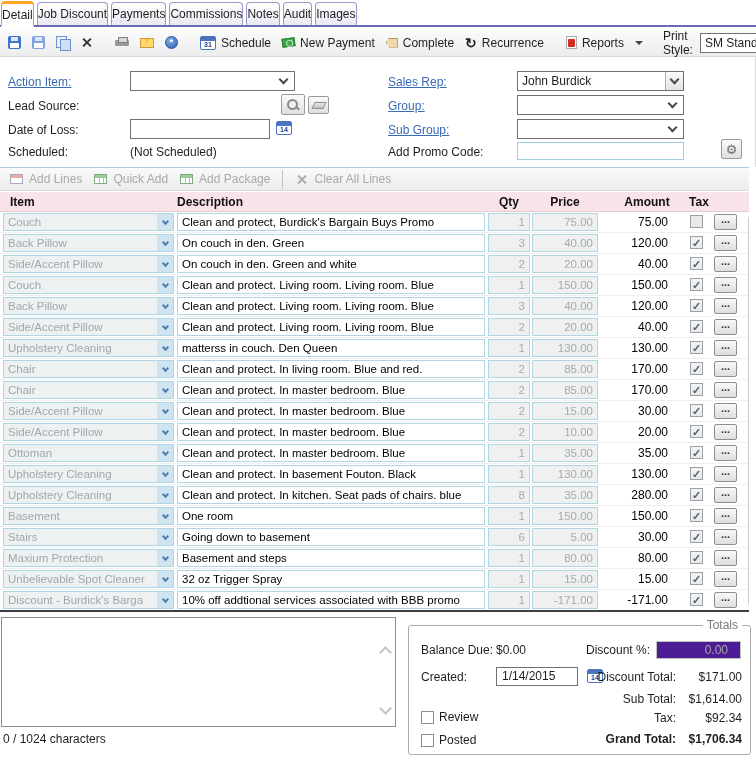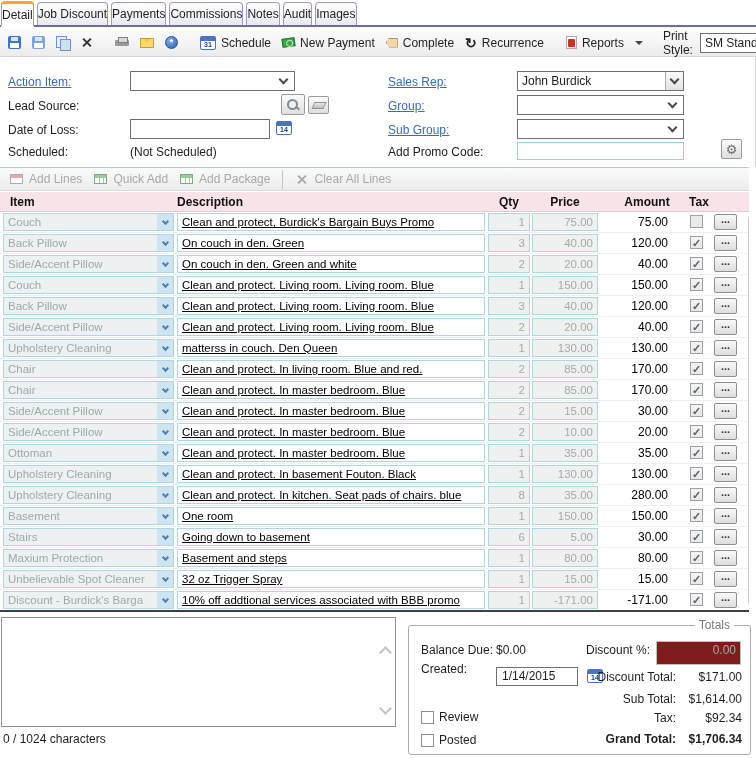--- a/index.html
+++ b/index.html
@@ -93,46 +93,46 @@
               font-weight:bold; color:#111; }
   #gridhead span { position:absolute; top:3px; }
   #gridbody { position:absolute; left:0; top:212px; width:749px; height:398px; border-right:1px solid #C9C9C9;border-radius:8px; }
   .trow { position:relative; width:100%; height:21px; border-bottom:1px solid #EFEFEF; background:#fff; }
   .item-select { position:absolute; left:3px; top:1px; width:171px; height:18px; border:1px solid #AFD7E3;
                  display:flex; background:#EDF1F1; cursor:pointer; }
   .item-text { flex:1; overflow:hidden; white-space:nowrap; color:#9EA8AB; font-size:11.5px; line-height:16px; padding-left:4px; }
   .item-chev-box { width:16px; background:#CEE4F0; display:flex; align-items:center; justify-content:center; }
   .item-chev-box .chev { width:5px; height:5px; border-right:2px solid #4D7FAE; border-bottom:2px solid #4D7FAE; margin:-2px 0 0 0; }
   .desc { position:absolute; left:177px; top:1px; width:308px; height:18px; border:1px solid #AFD7E3; background:#fff;
-          font-size:11.5px; line-height:16px; padding-left:4px; white-space:nowrap; overflow:hidden; color:#000;text-decoration:underline; }
+          font-size:11.5px; line-height:16px; padding-left:4px; white-space:nowrap; overflow:hidden; color:#000; }
   .qty, .price { position:absolute; top:1px; height:18px; border:1px solid #AFD7E3; background:#EFF1F1; color:#A6A9AB;
                  font-size:11.5px; line-height:16px; text-align:right; padding-right:4px; }
   .qty { left:488px; width:42px; } .price { left:532px; width:66px; }
   .amount { position:absolute; left:598px; top:2px; width:70px; height:18px; text-align:right; line-height:17px; color:#000; }
   .checkbox { position:absolute; left:690px; top:3px; width:13px; height:13px; border:1px solid #9AA0A6;
               background:linear-gradient(#F4F4F4,#E9E9E9); font-size:11px; font-weight:bold; color:#566570;
               line-height:12px; text-align:center; cursor:pointer; }
   .dots { position:absolute; left:714px; top:2px; width:23px; height:16px; background:linear-gradient(#F8F8F8,#DEDEDE);
           border:1px solid #8F8F8F; border-radius:2px; font-size:11px; font-weight:bold; color:#333;
           line-height:9px; text-align:center; cursor:pointer; }
   #thickline { position:absolute; left:0; top:610px; width:749px; height:2px; background:#3F3F3F; }
 
   
   #notesbox { position:absolute; left:1px; top:617px; width:395px; height:110px; border:1px solid #8F8F8F; background:#fff; }
   .sb-chev { position:absolute; right:5px; width:9px; height:9px; border-right:2px solid #C3C3C3; border-bottom:2px solid #C3C3C3; }
   .sb-up { top:30px; transform:rotate(-135deg); } .sb-down { top:86px; transform:rotate(45deg); }
   #charcount { position:absolute; left:3px; top:732px; color:#1e1e1e; }
   #totalsbox { position:absolute; left:408px; top:625px; width:343px; height:130px; border:1px solid #ABABAB; border-radius:3px; }
-  #totals-legend { position:absolute; right:16px; top:-8px; background:#fff; padding:0 4px; color:#7A7A7A; }
+  #totals-legend { position:absolute; right:8px; top:-8px; background:#fff; padding:0 4px; color:#7A7A7A; }
   .t-item { position:absolute; white-space:nowrap; }
   .t-r { text-align:right; }
   .bold { font-weight:bold; }
   .cb { width:13px; height:13px; border:1px solid #8F8F8F; background:#fff; display:inline-block; vertical-align:-3px; margin-right:5px; }
-  #discount-box { position:absolute; right:9px; top:15px; width:85px; height:24px; background:#7f1d1d; border:1px solid #C0C0C0;
-                  color:#A8A8A8; text-align:right; line-height:16px; padding-right:4px; }
+  #discount-box { position:absolute; right:9px; top:15px; width:85px; height:18px; background:#4c1d95; border:1px solid #C0C0C0;
+                  color:#A8A8A8; text-align:right; line-height:16px; padding-right:12px; }
   #created-box { position:absolute; left:87px; top:41px; width:82px; height:19px; border:1px solid #707070; background:#fff;
                  line-height:17px; padding-left:5px; }
 </style>
 </head>
 <body>
 
 <div id="stage">
 
   <div id="tabbar">
       <div class="tab active">
@@ -576,21 +576,21 @@
     <span class="sb-chev sb-down"></span>
   </div>
   <div id="charcount">0 / 1024 characters</div>
 
   <div id="totalsbox">
     <span id="totals-legend">Totals</span>
     <span class="t-item" style="left:12px; top:17px;">Balance Due:</span>
     <span class="t-item" style="left:87px; top:17px;">$0.00</span>
     <span class="t-item t-r" style="right:100px; top:17px;">Discount %:</span>
     <div id="discount-box"><span>0.00</span></div>
-    <span class="t-item" style="left:12px; top:36px;">Created:</span>
+    <span class="t-item" style="left:12px; top:44px;">Created:</span>
     <div id="created-box"><span>1/14/2015</span></div>
     <span class="i-cal" style="position:absolute; left:178px; top:43px;">14</span>
     <span class="t-item t-r" style="right:74px; top:44px;">Discount Total:</span>
     <span class="t-item t-r" style="right:8px; top:44px;">$171.00</span>
     <span class="t-item t-r" style="right:74px; top:66px;">Sub Total:</span>
     <span class="t-item t-r" style="right:8px; top:66px;">$1,614.00</span>
     <span class="t-item" style="left:12px; top:84px;"><span class="cb"></span><span>Review</span></span>
     <span class="t-item t-r" style="right:74px; top:85px;">Tax:</span>
     <span class="t-item t-r" style="right:8px; top:85px;margin-left:28px;">$92.34</span>
     <span class="t-item" style="left:12px; top:107px;"><span class="cb"></span><span>Posted</span></span>

